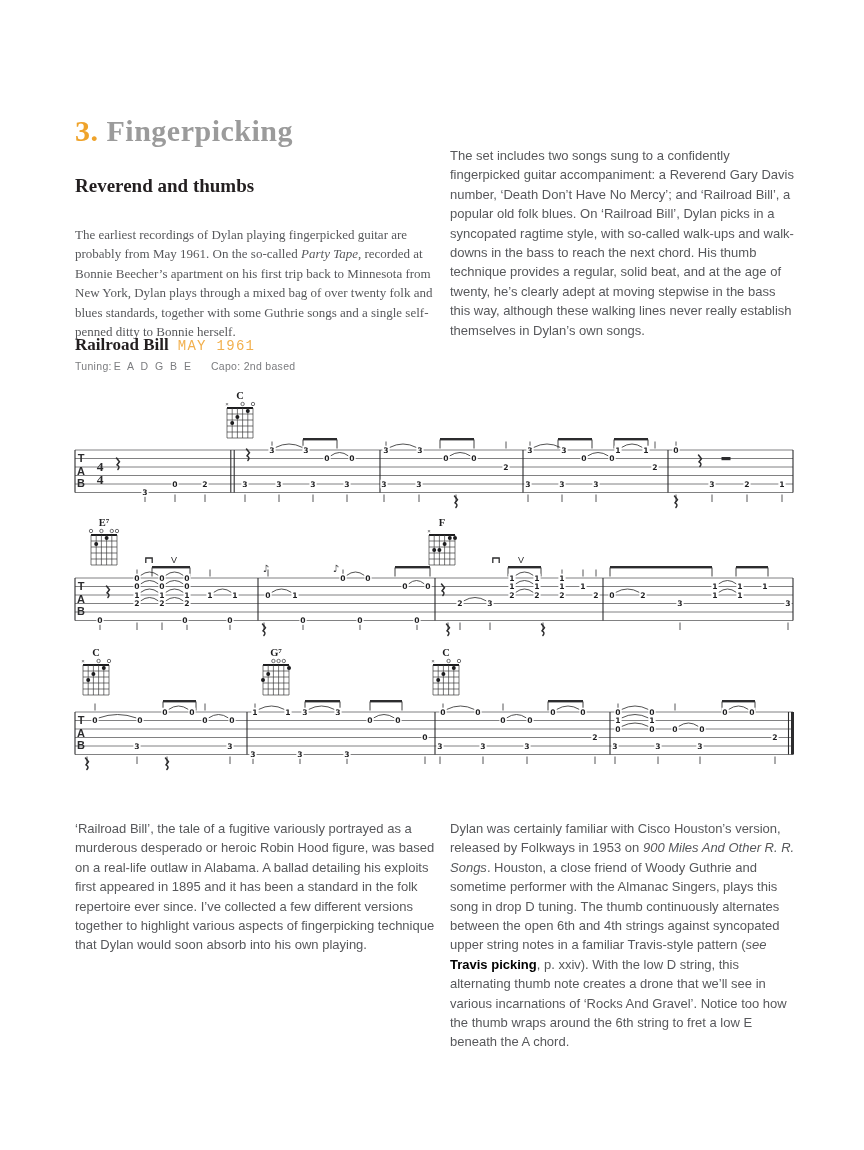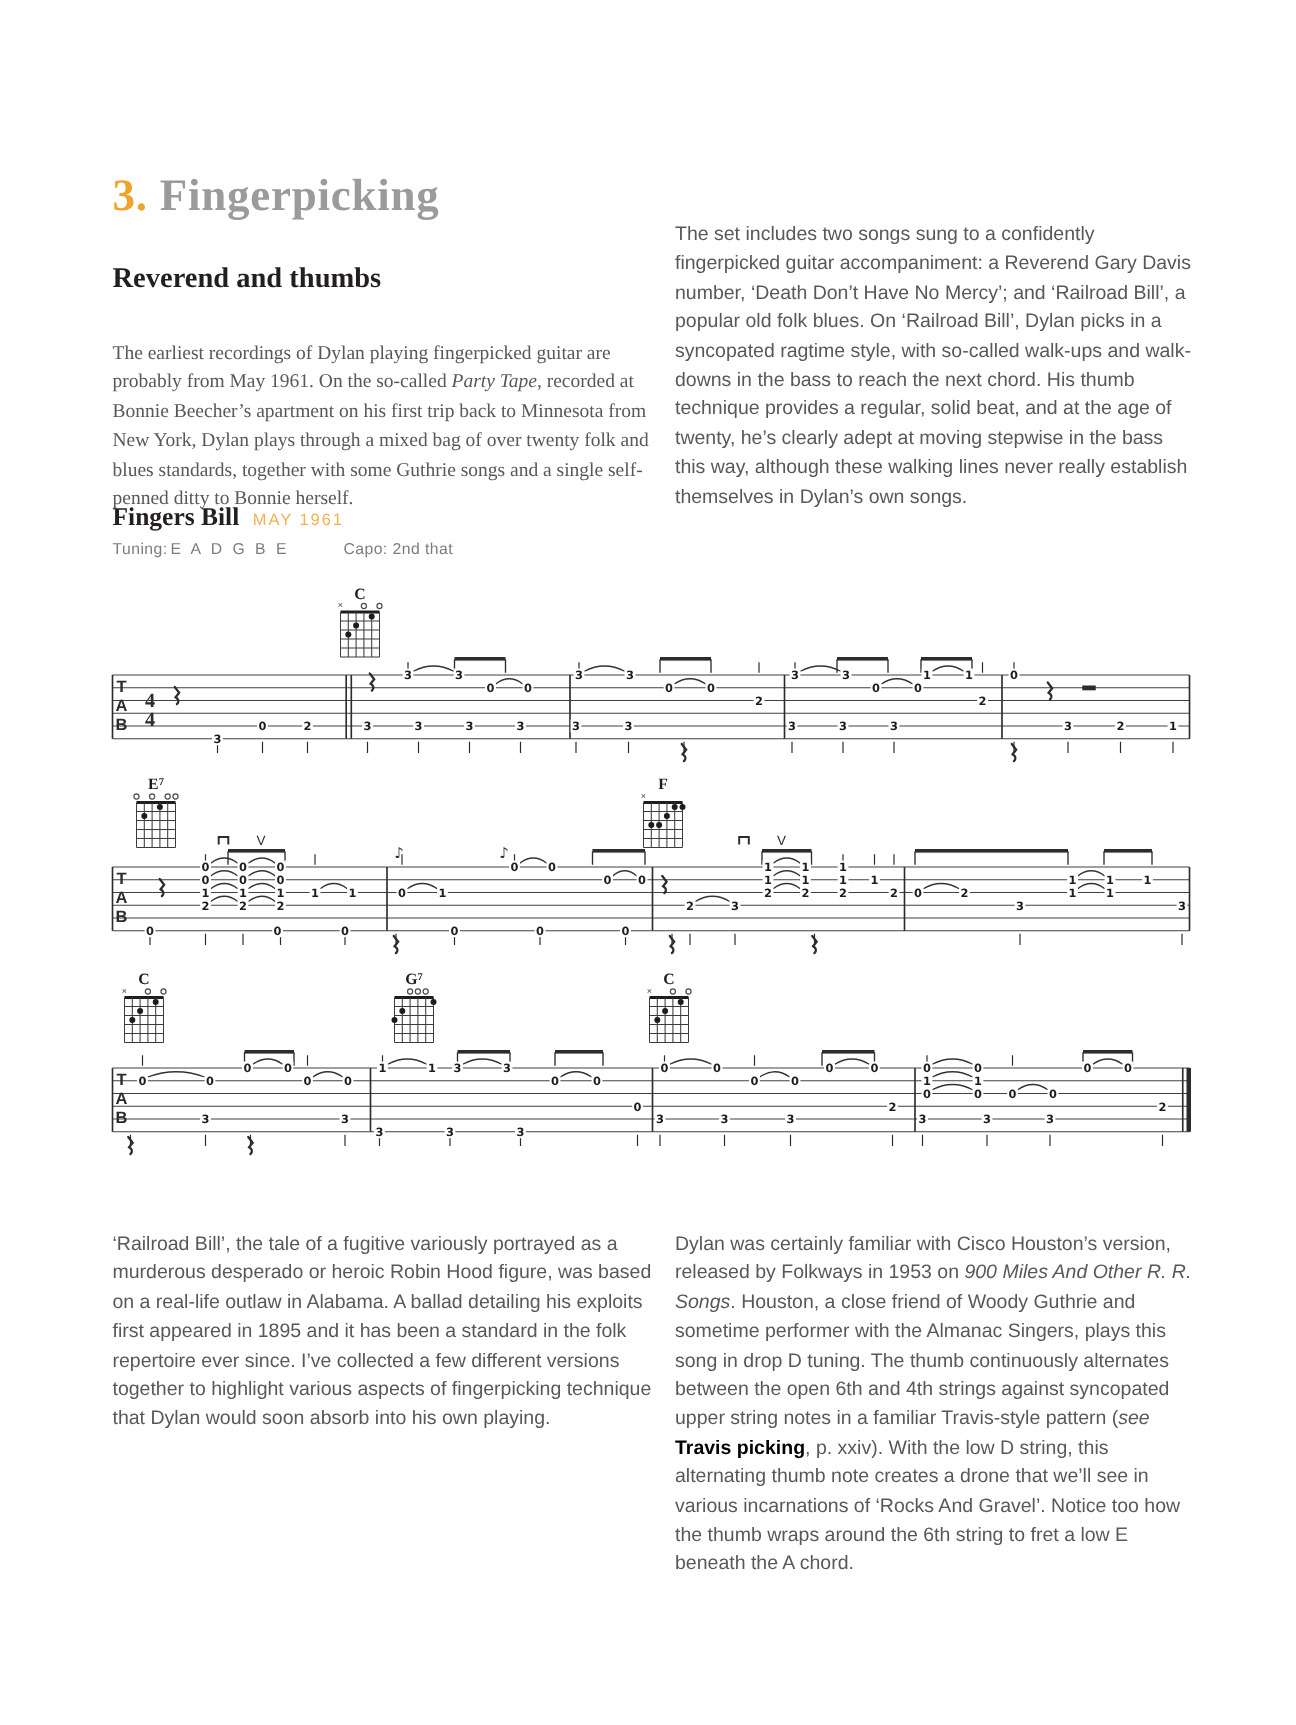--- a/index.html
+++ b/index.html
@@ -12,44 +12,44 @@
       font-weight:bold;font-size:19px;color:#231f20;}
   .para{position:absolute;font-size:13px;line-height:19.4px;color:#57585b;}
   #p-intro-left{left:75px;top:212px;width:376px;font-family:Liberation Serif, serif;}
   #p-intro-right{left:450px;top:133px;width:348px;}
   #p-outro-left{left:75px;top:806px;width:376px;}
   #p-outro-right{left:450px;top:806px;width:352px;}
   .seg-i{font-style:italic;}
   .seg-b{font-weight:bold;color:#000000;}
   .songhead{position:absolute;left:75px;top:335px;}
   .songtitle{font-family:"Liberation Serif",serif;font-weight:bold;font-size:17px;color:#231f20;}
-  .songdate{font-size:11px;color:#f2b04e;letter-spacing:1.3px;margin-left:9px;}
+  .songdate{font-size:14px;color:#f2b04e;letter-spacing:1.3px;margin-left:9px;font-family:Liberation Mono, monospace;}
   .tuning{position:absolute;left:75px;top:360px;font-size:10.5px;color:#7b7c7f;letter-spacing:.3px;}
   .tuning .tval{letter-spacing:2px;margin-left:2px;}
-  .tuning .capolabel{margin-left:36px;}
+  .tuning .capolabel{margin-left:18px;}
   .pagenum{position:absolute;left:75px;top:1093px;font-family:"Liberation Serif",serif;
            font-weight:bold;font-size:12px;color:#77787b;letter-spacing:1px;}
   #tabsvg{position:absolute;left:0;top:0;}
 </style>
 </head>
 <body>
 
 <div class="page">
 
   <div class="h1"><span class="num">3.</span> <span>Fingerpicking</span></div>
 
   <div class="h2">Reverend and thumbs</div>
 
   <p class="para" id="p-intro-left"><span>The earliest recordings of Dylan playing fingerpicked guitar are probably from May 1961. On the so-called </span><span class="seg-i">Party Tape</span><span>, recorded at Bonnie Beecher’s apartment on his first trip back to Minnesota from New York, Dylan plays through a mixed bag of over twenty folk and blues standards, together with some Guthrie songs and a single self-penned ditty to Bonnie herself.</span></p>
   <p class="para" id="p-intro-right"><span>The set includes two songs sung to a confidently fingerpicked guitar accompaniment: a Reverend Gary Davis number, ‘Death Don’t Have No Mercy’; and ‘Railroad Bill’, a popular old folk blues. On ‘Railroad Bill’, Dylan picks in a syncopated ragtime style, with so-called walk-ups and walk-downs in the bass to reach the next chord. His thumb technique provides a regular, solid beat, and at the age of twenty, he’s clearly adept at moving stepwise in the bass this way, although these walking lines never really establish themselves in Dylan’s own songs.</span></p>
 
-  <div class="songhead"><span class="songtitle">Fingers Bill</span><span class="songdate">MAY 1961</span></div>
+  <div class="songhead"><span class="songtitle">Railroad Bill</span><span class="songdate">MAY 1961</span></div>
 
   <div class="tuning"><span>Tuning:</span><span class="tval">E A D G B E</span><span class="capolabel">Capo:</span>
-    <span>2nd that</span></div>
+    <span>2nd based</span></div>
 
   <svg id="tabsvg" width="864" height="1150" viewBox="0 0 864 1150">
       <g>
         <line x1="75" y1="450" x2="793" y2="450" stroke="#3c3c3e" stroke-width="0.65"></line>
         <line x1="75" y1="458.5" x2="793" y2="458.5" stroke="#3c3c3e" stroke-width="0.65"></line>
         <line x1="75" y1="467" x2="793" y2="467" stroke="#3c3c3e" stroke-width="0.65"></line>
         <line x1="75" y1="475.5" x2="793" y2="475.5" stroke="#3c3c3e" stroke-width="0.65"></line>
         <line x1="75" y1="484" x2="793" y2="484" stroke="#3c3c3e" stroke-width="0.65"></line>
         <line x1="75" y1="492.5" x2="793" y2="492.5" stroke="#3c3c3e" stroke-width="0.65"></line>
         <line x1="75" y1="450" x2="75" y2="492.5" stroke="#2c2c2e" stroke-width="1.1"></line>

